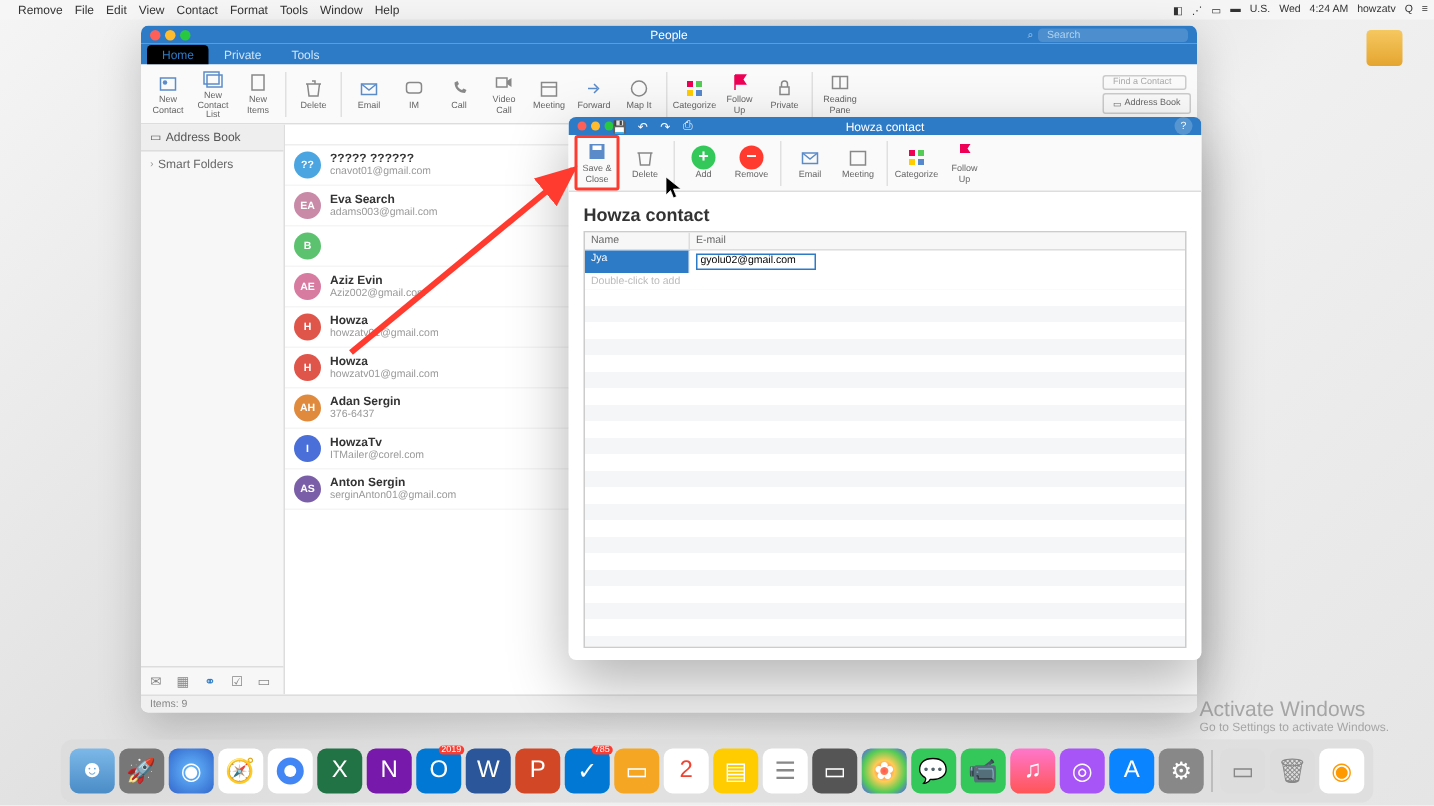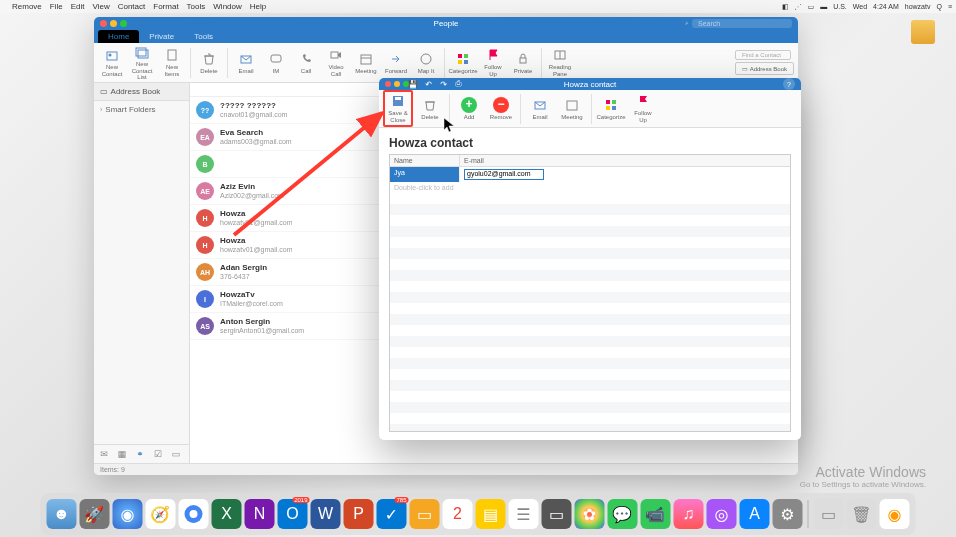--- a/index.html
+++ b/index.html
@@ -87,21 +87,21 @@
 .mt-row.selected .mt-email { position: relative; }
 .email-field { border: 1px solid #2d7bc6; padding: 0 2px; height: 11px; font-size: 7px; display: inline-block; min-width: 80px; }
 .mt-placeholder { font-size: 7px; color: #bbb; padding: 2px 4px; }
 .mt-stripes { flex: 1; background: repeating-linear-gradient(to bottom, #fff 0, #fff 11px, #f5f6f8 11px, #f5f6f8 22px); }
 
 .dock { position: absolute; left: 50%; bottom: 2px; transform: translateX(-50%); height: 42px; background: rgba(220,220,220,0.7); border-radius: 8px; display: flex; align-items: center; padding: 0 6px; gap: 3px; }
 .dock-item { width: 30px; height: 30px; border-radius: 6px; display: flex; align-items: center; justify-content: center; font-size: 16px; color: #fff; position: relative; }
 .dock-sep { width: 1px; height: 28px; background: rgba(0,0,0,0.2); margin: 0 2px; }
 .badge { position: absolute; top: -2px; right: -2px; background: #ff3b30; color: #fff; font-size: 6px; border-radius: 6px; padding: 0 2px; min-width: 10px; text-align: center; }
 
-.watermark { position: absolute; right: 30px; bottom: 48px; text-align: right; color: rgba(100,100,100,0.5); }
+.watermark { position: absolute; right: 30px; bottom: 48px; text-align: left; color: rgba(100,100,100,0.5); }
 .watermark .wm1 { font-size: 14px; }
 .watermark .wm2 { font-size: 8px; }
 
 .disk-icon { position: absolute; right: 18px; top: 20px; width: 30px; height: 36px; display: flex; flex-direction: column; align-items: center; }
 .disk-icon .body { width: 24px; height: 24px; background: linear-gradient(#f5c860,#e5a530); border-radius: 3px; }
 .disk-icon .label { font-size: 6px; color: #666; margin-top: 2px; }
 
 .cursor { position: absolute; left: 444px; top: 118px; width: 12px; height: 16px; z-index: 60; pointer-events: none; }
 </style>
 </head>

